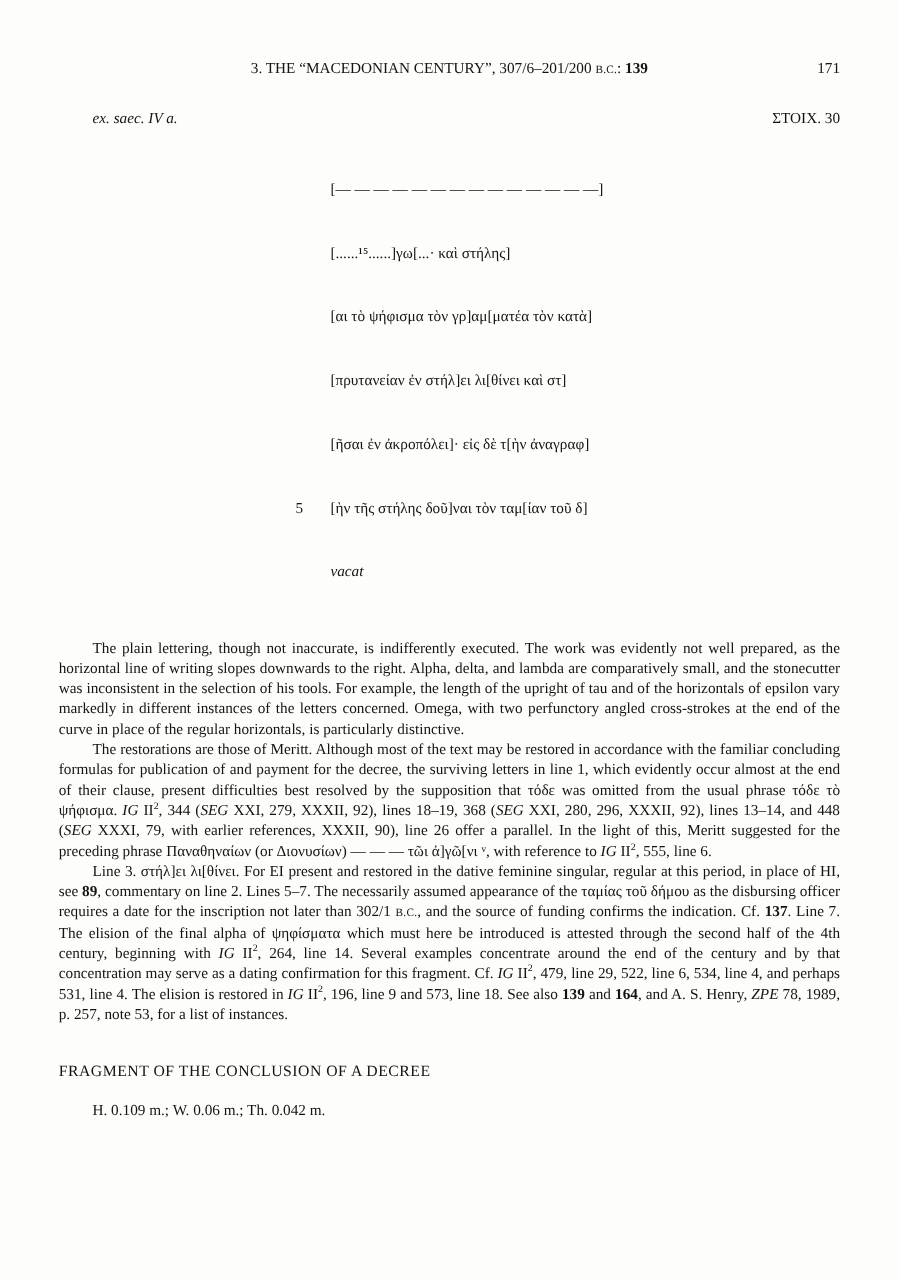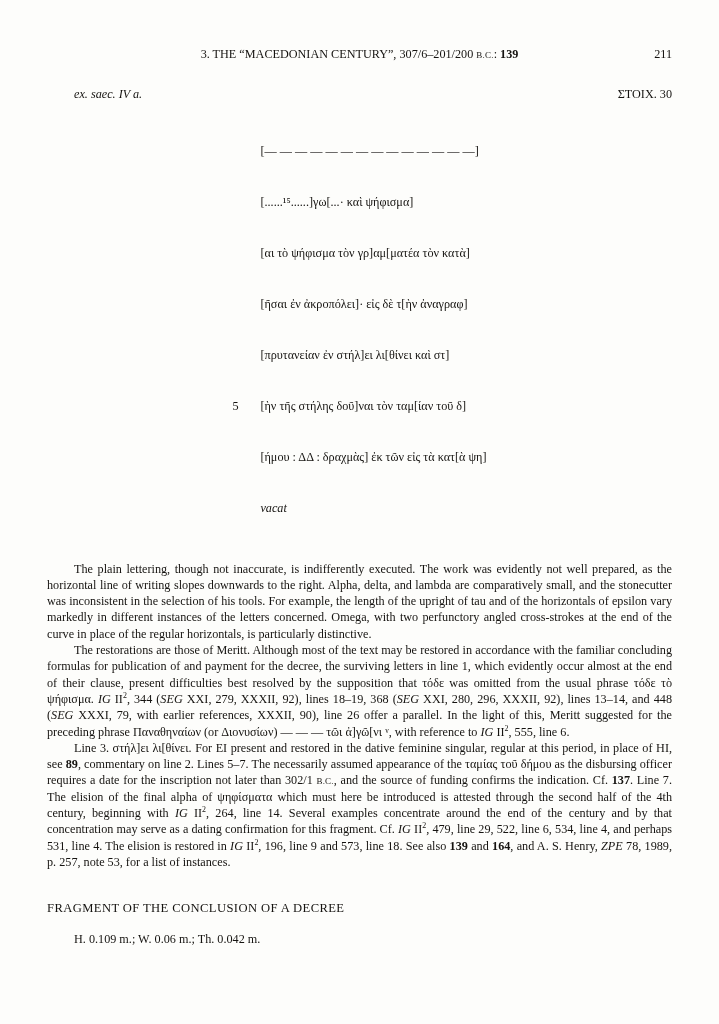--- a/index.html
+++ b/index.html
@@ -41,36 +41,35 @@
   .meas-block { margin: 5px 0 5px 0; }
   .meas { margin-left: 27px; line-height: 17.5px; }
 </style>
 </head>
 <body>
 
 <div class="page">
 
   <div class="running-head">
     <span class="rh-title"><span>3. THE “MACEDONIAN CENTURY”, 307/6–201/200 </span><span class="sc">B.C.</span><span>: </span><span class="b">139</span></span>
-    <span class="rh-page">211</span>
+    <span class="rh-page">171</span>
   </div>
 
   <div class="meta-row">
     <span class="date-label"><span class="i">ex. saec. IV a.</span></span>
     <span class="stoich-label">ΣΤΟΙΧ. 30</span>
   </div>
 
   <div class="inscription">
     <div class="insc-line"><span class="insc-num"></span><span class="insc-text"><span>[— — — — — — — — — — — — — —]</span></span></div>
-    <div class="insc-line"><span class="insc-num"></span><span class="insc-text"><span>[......¹⁵......]γω[...· καὶ ψήφισμα]</span></span></div>
+    <div class="insc-line"><span class="insc-num"></span><span class="insc-text"><span>[......¹⁵......]γω[...· καὶ στήλης]</span></span></div>
     <div class="insc-line"><span class="insc-num"></span><span class="insc-text"><span>[αι τὸ ψήφισμα τὸν γρ]αμ[ματέα τὸν κατὰ]</span></span></div>
+    <div class="insc-line"><span class="insc-num"></span><span class="insc-text"><span>[πρυτανείαν ἐν στήλ]ει λι[θίνει καὶ στ]</span></span></div>
     <div class="insc-line"><span class="insc-num"></span><span class="insc-text"><span>[ῆσαι ἐν ἀκροπόλει]· εἰς δὲ τ[ὴν ἀναγραφ]</span></span></div>
-    <div class="insc-line"><span class="insc-num"></span><span class="insc-text"><span>[πρυτανείαν ἐν στήλ]ει λι[θίνει καὶ στ]</span></span></div>
     <div class="insc-line"><span class="insc-num">5</span><span class="insc-text"><span>[ὴν τῆς στήλης δοῦ]ναι τὸν ταμ[ίαν τοῦ δ]</span></span></div>
-    <div class="insc-line"><span class="insc-num"></span><span class="insc-text"><span>[ήμου : ΔΔ : δραχμὰς] ἐκ τῶν εἰς τὰ κατ[ὰ ψη]</span></span></div>
     <div class="insc-vacat">vacat</div>
   </div>
 
   <p class="body"><span>The plain lettering, though not inaccurate, is indifferently executed. The work was evidently not well prepared, as the horizontal line of writing slopes downwards to the right. Alpha, delta, and lambda are comparatively small, and the stonecutter was inconsistent in the selection of his tools. For example, the length of the upright of tau and of the horizontals of epsilon vary markedly in different instances of the letters concerned. Omega, with two perfunctory angled cross-strokes at the end of the curve in place of the regular horizontals, is particularly distinctive.</span></p>
   <p class="body"><span>The restorations are those of Meritt. Although most of the text may be restored in accordance with the familiar concluding formulas for publication of and payment for the decree, the surviving letters in line 1, which evidently occur almost at the end of their clause, present difficulties best resolved by the supposition that τόδε was omitted from the usual phrase τόδε τὸ ψήφισμα. </span><span class="i">IG</span><span> II</span><sup>2</sup><span>, 344 (</span><span class="i">SEG</span><span> XXI, 279, XXXII, 92), lines 18–19, 368 (</span><span class="i">SEG</span><span> XXI, 280, 296, XXXII, 92), lines 13–14, and 448 (</span><span class="i">SEG</span><span> XXXI, 79, with earlier references, XXXII, 90), line 26 offer a parallel. In the light of this, Meritt suggested for the preceding phrase Παναθηναίων (or Διονυσίων) — — — τῶι ἀ]γῶ[νι ᵛ, with reference to </span><span class="i">IG</span><span> II</span><sup>2</sup><span>, 555, line 6.</span></p>
   <p class="body"><span>Line 3. στήλ]ει λι[θίνει. For EI present and restored in the dative feminine singular, regular at this period, in place of HI, see </span><span class="b">89</span><span>, commentary on line 2. Lines 5–7. The necessarily assumed appearance of the ταμίας τοῦ δήμου as the disbursing officer requires a date for the inscription not later than 302/1 </span><span class="sc">B.C.</span><span>, and the source of funding confirms the indication. Cf. </span><span class="b">137</span><span>. Line 7. The elision of the final alpha of ψηφίσματα which must here be introduced is attested through the second half of the 4th century, beginning with </span><span class="i">IG</span><span> II</span><sup>2</sup><span>, 264, line 14. Several examples concentrate around the end of the century and by that concentration may serve as a dating confirmation for this fragment. Cf. </span><span class="i">IG</span><span> II</span><sup>2</sup><span>, 479, line 29, 522, line 6, 534, line 4, and perhaps 531, line 4. The elision is restored in </span><span class="i">IG</span><span> II</span><sup>2</sup><span>, 196, line 9 and 573, line 18. See also </span><span class="b">139</span><span> and </span><span class="b">164</span><span>, and A. S. Henry, </span><span class="i">ZPE</span><span> 78, 1989, p. 257, note 53, for a list of instances.</span></p>
 
   <h2 class="heading">FRAGMENT OF THE CONCLUSION OF A DECREE</h2>
 
 

